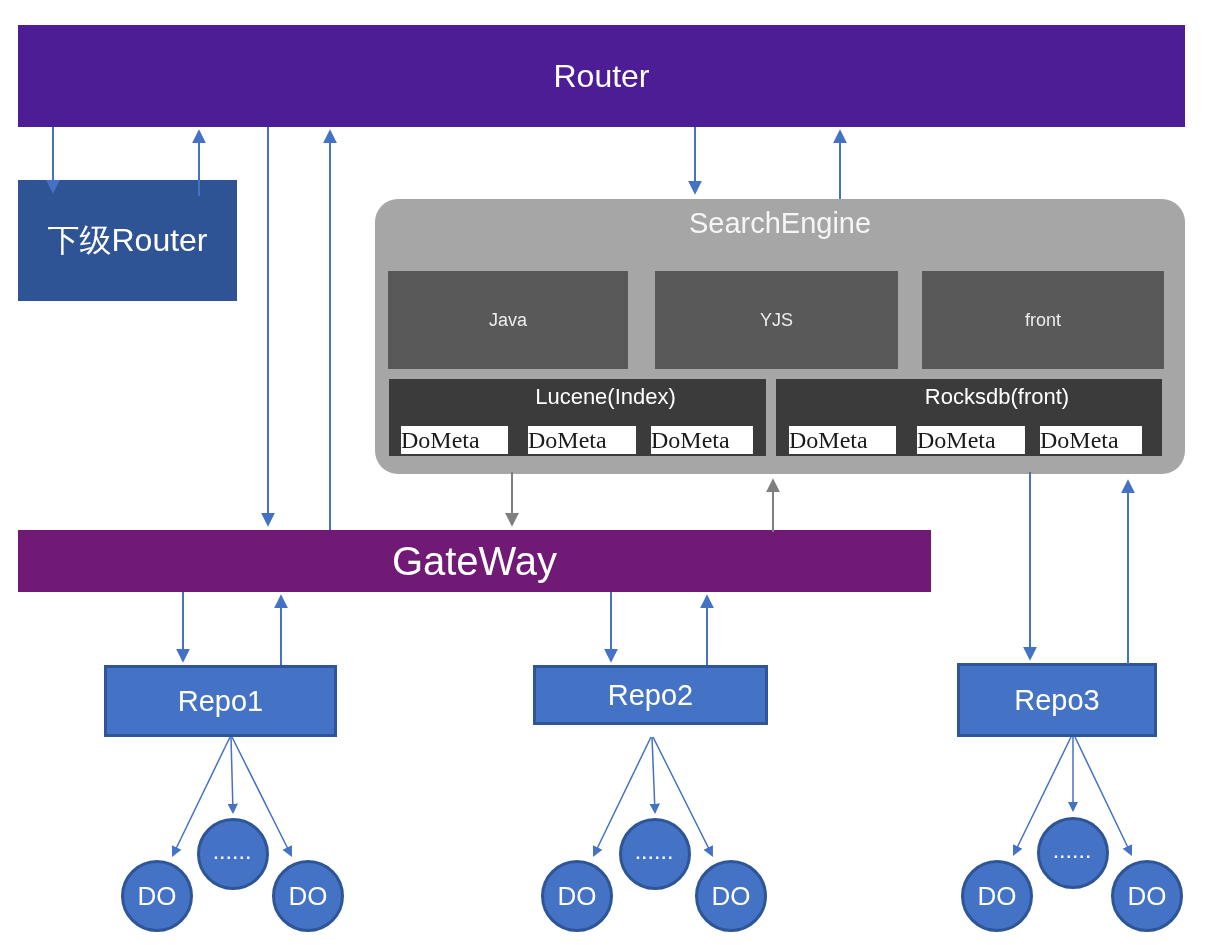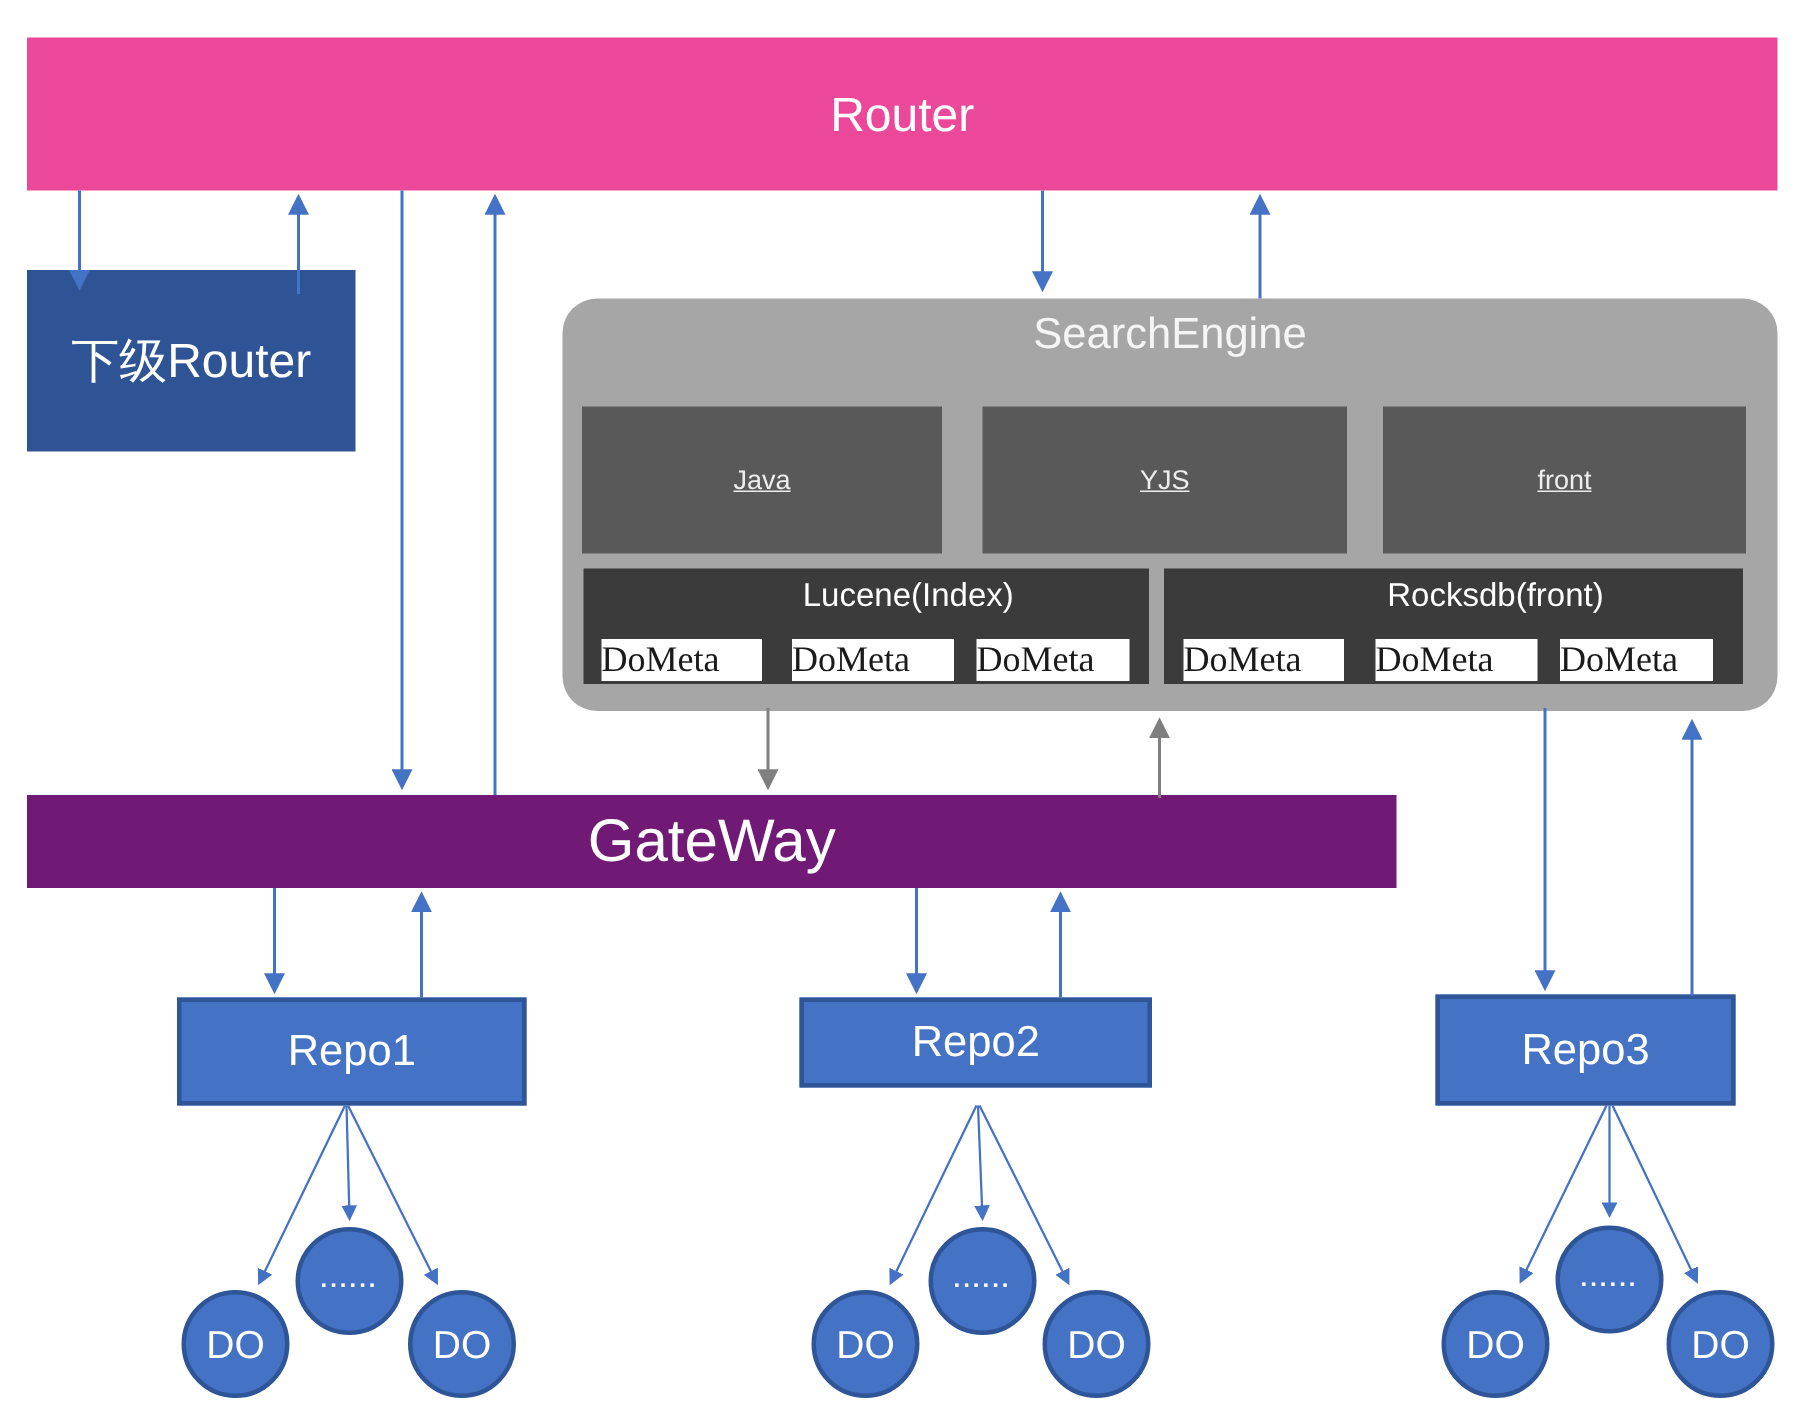--- a/index.html
+++ b/index.html
@@ -2,26 +2,26 @@
 <html><head>
 <meta charset="utf-8">
 <style>
   html,body{margin:0;padding:0;background:#ffffff;}
   .canvas{
     position:relative;width:1211px;height:945px;background:#ffffff;
     font-family:"Liberation Sans",sans-serif;overflow:hidden;
   }
   .abs{position:absolute;box-sizing:border-box;}
   .center{display:flex;align-items:center;justify-content:center;}
-  .router-box{background:#ec4899;color:#ffffff;font-size:32px;}
+  .router-box{background:#4c1d95;color:#ffffff;font-size:32px;}
   .subrouter-box{background:#2F5496;color:#ffffff;font-size:32px;}
   .engine-panel{background:#A6A6A6;}
   .engine-title{position:absolute;left:0;top:8px;width:100%;text-align:center;
     color:#F5F5F5;font-size:29px;}
-  .module-box{background:#595959;color:#EDEDED;font-size:18px;text-decoration:underline;}
+  .module-box{background:#595959;color:#EDEDED;font-size:18px;}
   .store-box{background:#3B3B3B;}
   .store-label{position:absolute;left:0;top:5px;width:100%;text-align:center;
     color:#FFFFFF;font-size:22px;padding-left:28px;}
   .chip{background:#FFFFFF;color:#1A1A1A;font-size:24px;line-height:28px;font-family:Liberation Serif, serif;}
   .gateway-bar{background:#701a75;color:#FFFFFF;font-size:40px;}
   .repo-box{background:#4472C4;border:3px solid #2E5597;color:#FFFFFF;font-size:29px;}
   .circle{background:#4472C4;border:3px solid #2E5597;border-radius:50%;
     width:72px;height:72px;color:#FFFFFF;}
   .do-label{font-size:26px;}
   .dots-label{font-size:16px;font-weight:bold;letter-spacing:2px;}
@@ -65,21 +65,21 @@
       <div class="abs chip" style="left:13px;top:47px;width:107px;height:28px;">DoMeta</div>
       <div class="abs chip" style="left:141px;top:47px;width:108px;height:28px;">DoMeta</div>
       <div class="abs chip" style="left:264px;top:47px;width:102px;height:28px;">DoMeta</div>
     </div>
   </div>
 
   <div class="abs center gateway-bar" style="left:18px;top:530px;width:913px;height:62px;">
     <span>GateWay</span>
   </div>
 
-  <div class="abs center repo-box" style="left:118px;top:665px;width:233px;height:72px;">
+  <div class="abs center repo-box" style="left:104px;top:665px;width:233px;height:72px;">
     <span>Repo1</span>
   </div>
   <div class="abs center repo-box" style="left:533px;top:665px;width:235px;height:60px;">
     <span>Repo2</span>
   </div>
   <div class="abs center repo-box" style="left:957px;top:663px;width:200px;height:74px;">
     <span>Repo3</span>
   </div>
 
   <div class="abs center circle" style="left:121px;top:860px;">

